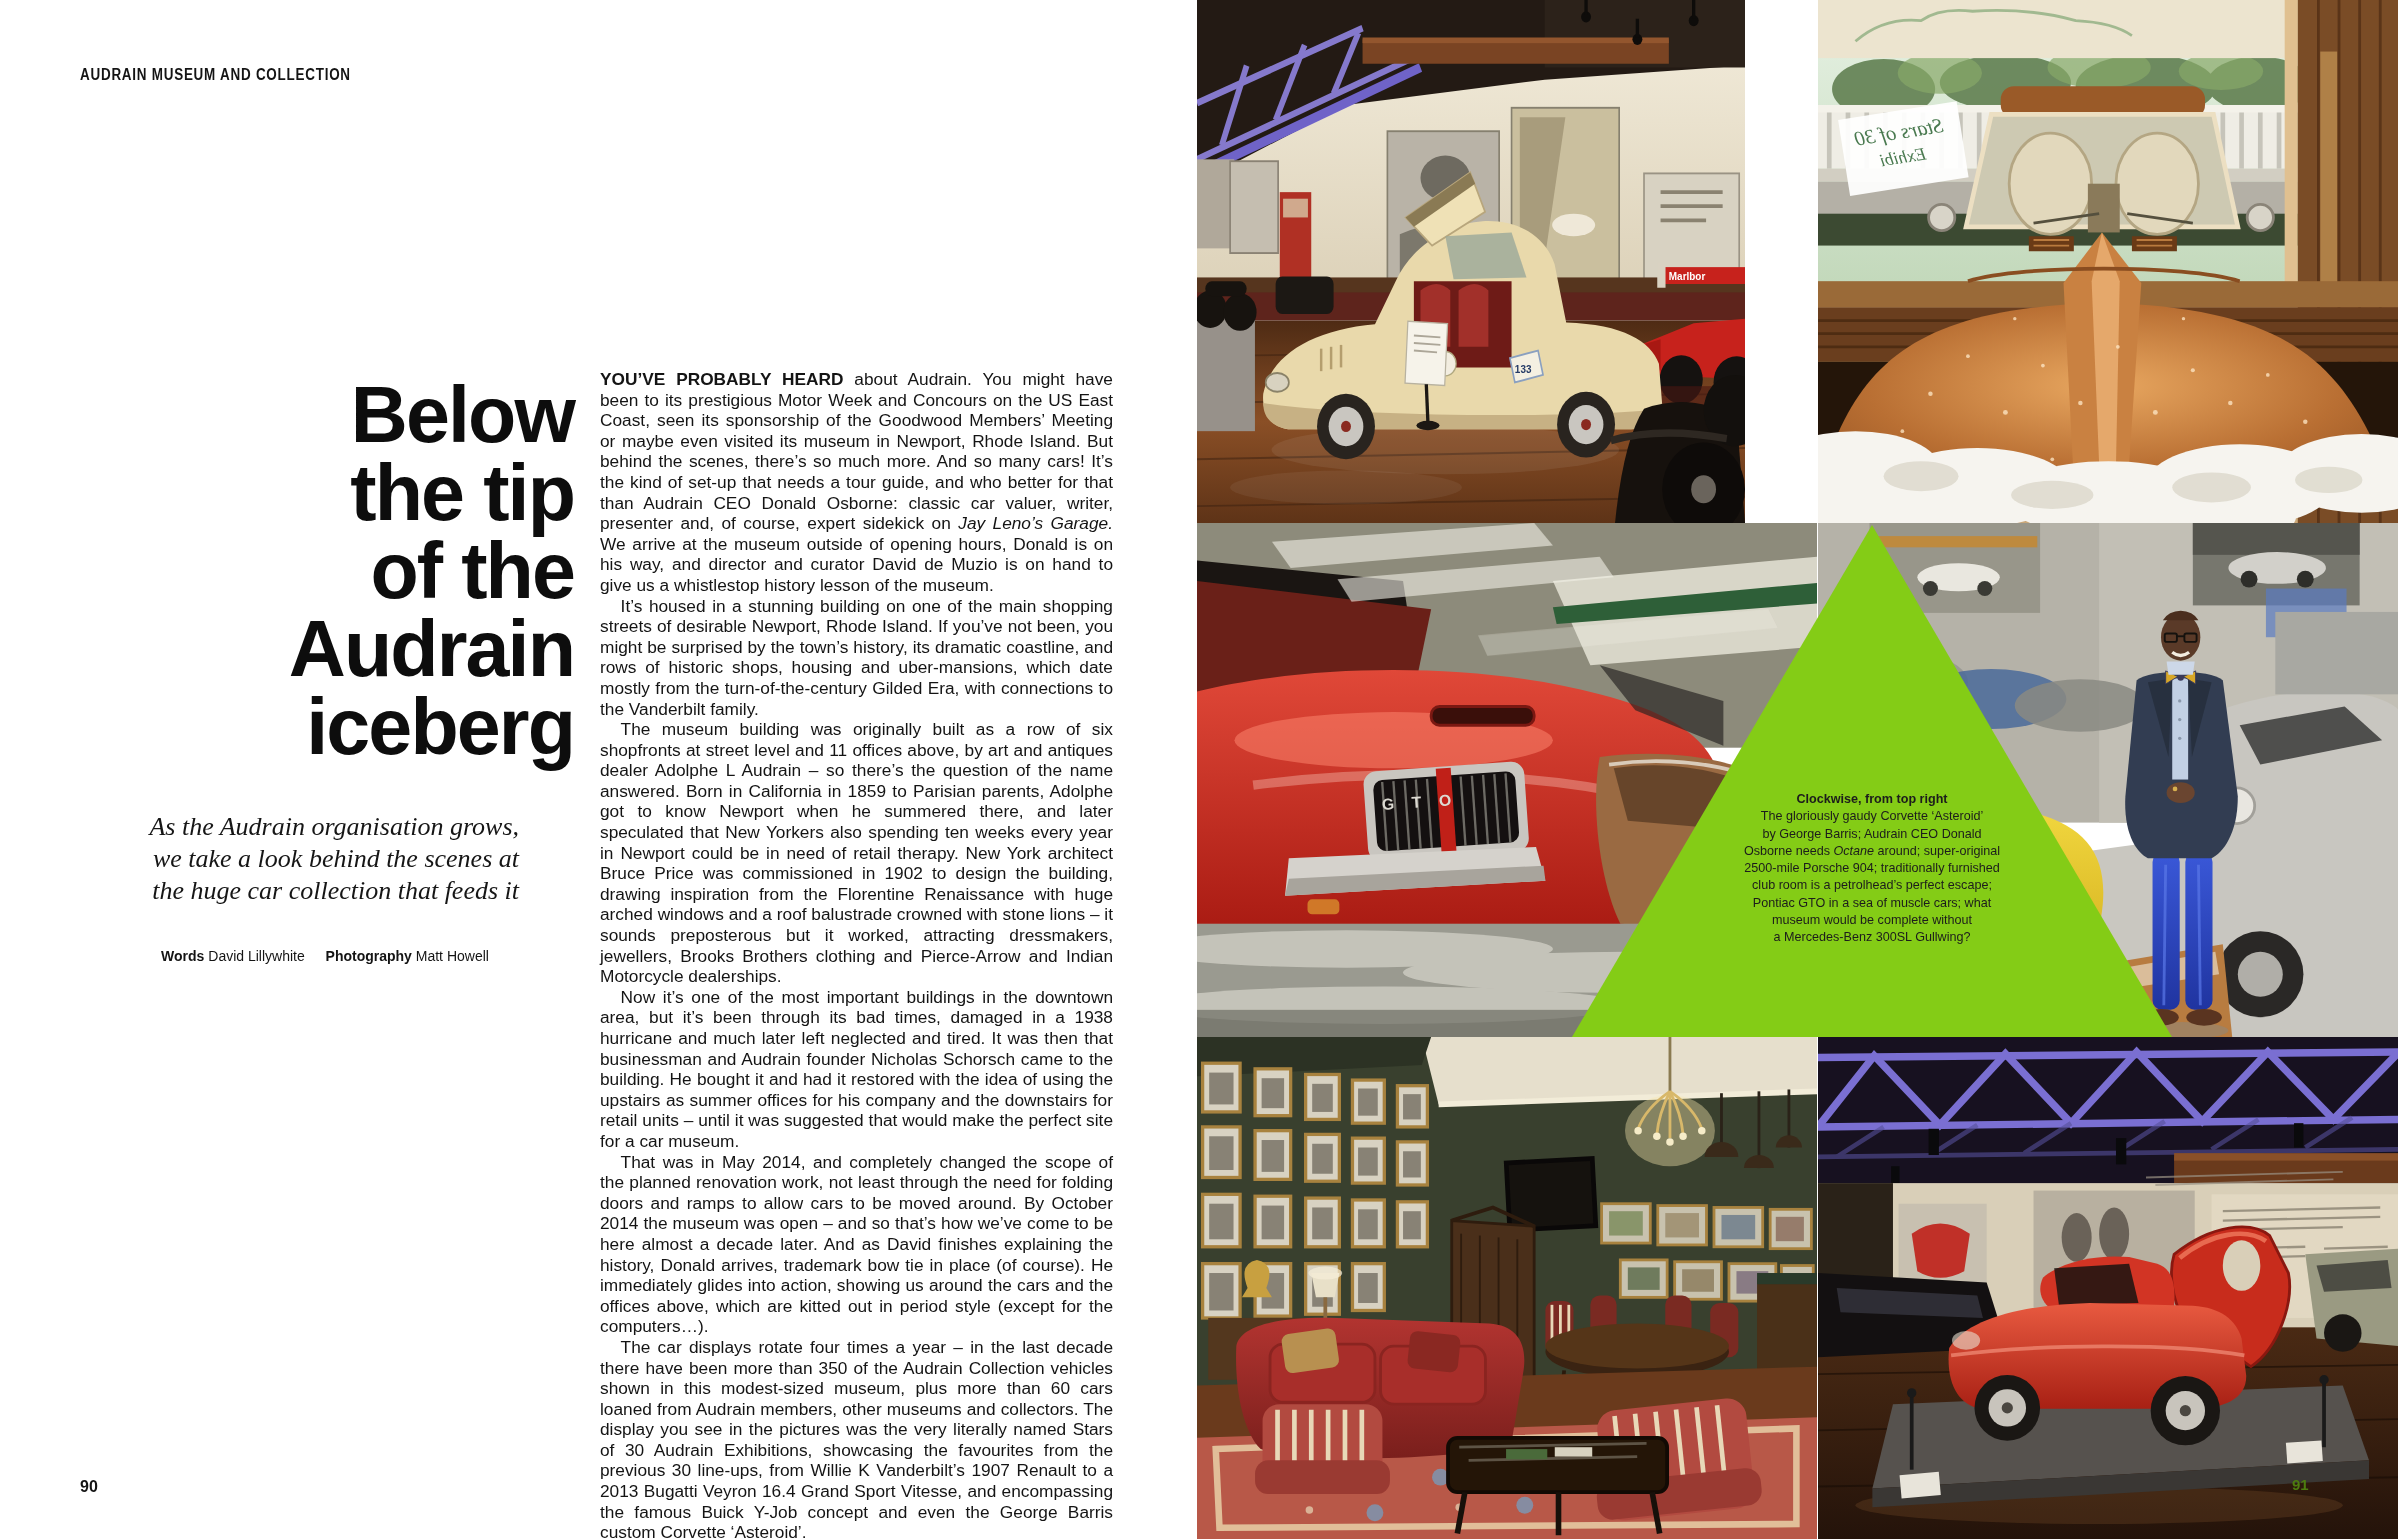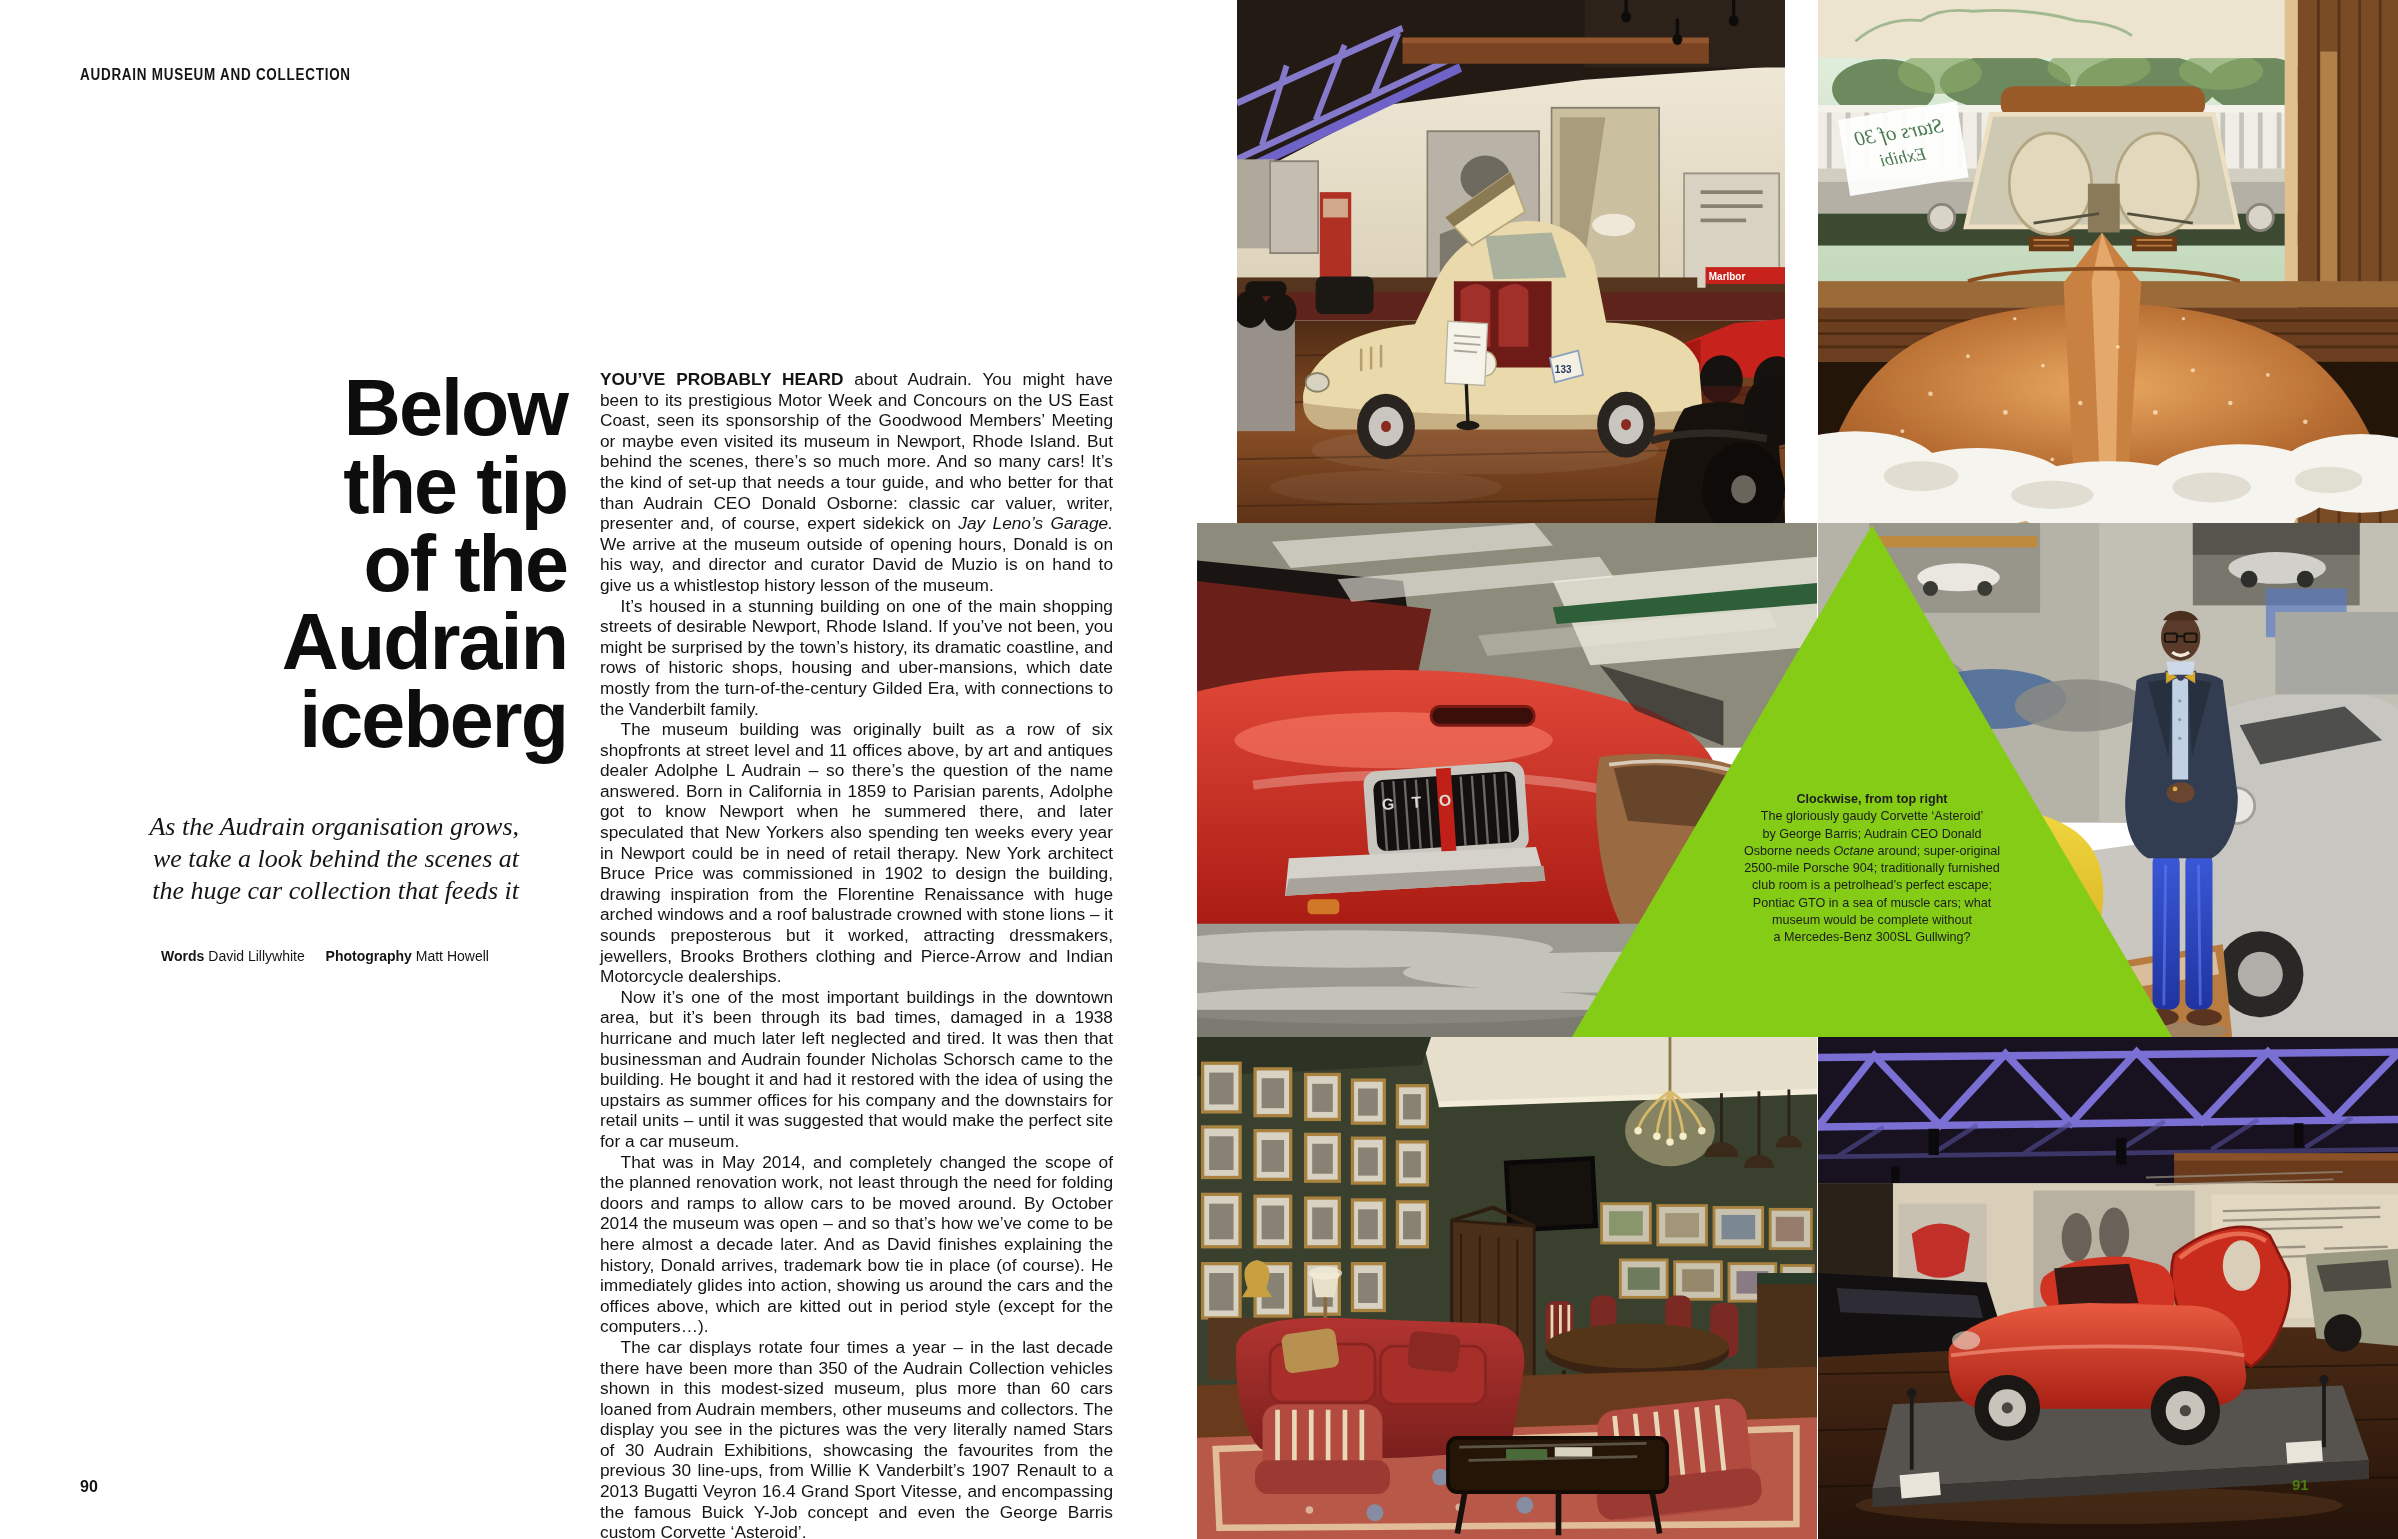--- a/index.html
+++ b/index.html
@@ -1,42 +1,42 @@
 <!DOCTYPE html>
 <html style="font-size:15px"><head>
 <meta charset="utf-8">
 <style>
   html,body{margin:0;padding:0;background:#ffffff;}
   .spread{position:relative;width:2399px;height:1539px;background:#ffffff;overflow:hidden;
           font-family:"Liberation Sans",sans-serif;color:#111;}
   
   .kicker{position:absolute;left:80px;top:66px;font-size:16px;font-weight:700;letter-spacing:0.9px;
           transform:scaleX(0.84);transform-origin:left center;white-space:nowrap;color:#141414;}
-  .headline{position:absolute;left:112px;top:364px;width:450px;margin:5px;text-align:right;
+  .headline{position:absolute;left:112px;top:364px;width:450px;margin:12px;text-align:right;
             font-family:"Liberation Sans",sans-serif;font-weight:700;font-size:79px;line-height:78px;
             letter-spacing:-1.9px;color:#0d0d0d;}
   .headline span{display:block;}
   .standfirst{position:absolute;left:131px;top:811px;width:388px;text-align:right;
               font-family:"Liberation Serif",serif;font-style:italic;font-size:26px;line-height:32px;color:#161616;}
   .byline{position:absolute;left:131px;top:948px;width:388px;text-align:center;font-size:14px;color:#141414;}
   .byline .lbl{font-weight:700;}
   .byline .nm{font-weight:400;}
   .byline .gap{display:inline-block;width:13px;}
   .bodycopy{position:absolute;left:600px;top:369px;width:513px;
             font-family:Liberation Sans, sans-serif;font-size:17.3px;line-height:20.6px;
             text-align:justify;color:#141414;}
   .bodycopy p{margin:0;}
   .bodycopy p.ind{text-indent:20.6px;}
   .lead-in{font-weight:700;}
   .folio-left{position:absolute;left:80px;top:1478px;font-size:16px;font-weight:700;color:#141414;}
   .folio-right{position:absolute;left:2292px;top:1476px;font-size:15px;font-weight:700;color:#4d7c0f;z-index:6;}
   
   .photo{position:absolute;overflow:hidden;}
   .photo svg{display:block;width:100%;height:100%;}
-  .ph-gullwing{left:1197px;top:0;width:548px;height:523px;margin-left:40px;}
+  .ph-gullwing{left:1197px;top:0;width:548px;height:523px;}
   .ph-asteroid{left:1818px;top:0;width:581px;height:523px;}
   .ph-gto{left:1197px;top:523px;width:620px;height:514px;}
   .ph-osborne{left:1818px;top:523px;width:581px;height:514px;}
   .ph-clubroom{left:1197px;top:1037px;width:620px;height:502px;}
   .ph-porsche{left:1818px;top:1037px;width:581px;height:502px;}
   
   .cap-triangle{position:absolute;left:1572px;top:525px;width:600px;height:512px;background:#84cc16;
                 clip-path:polygon(50% 0,100% 100%,0 100%);z-index:5;}
   .cap-content{position:absolute;left:50%;top:266px;transform:translateX(-50%);width:349px;
                text-align:center;font-family:"Liberation Sans",sans-serif;font-size:12.6px;

